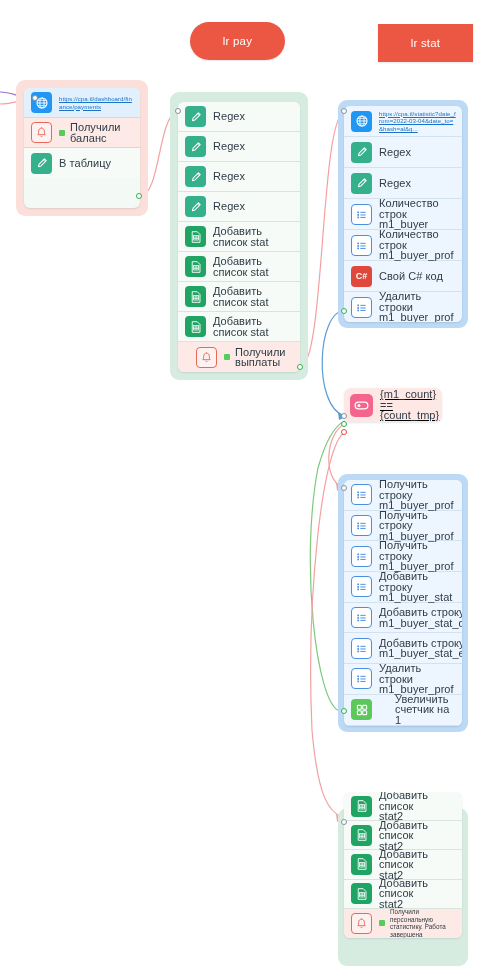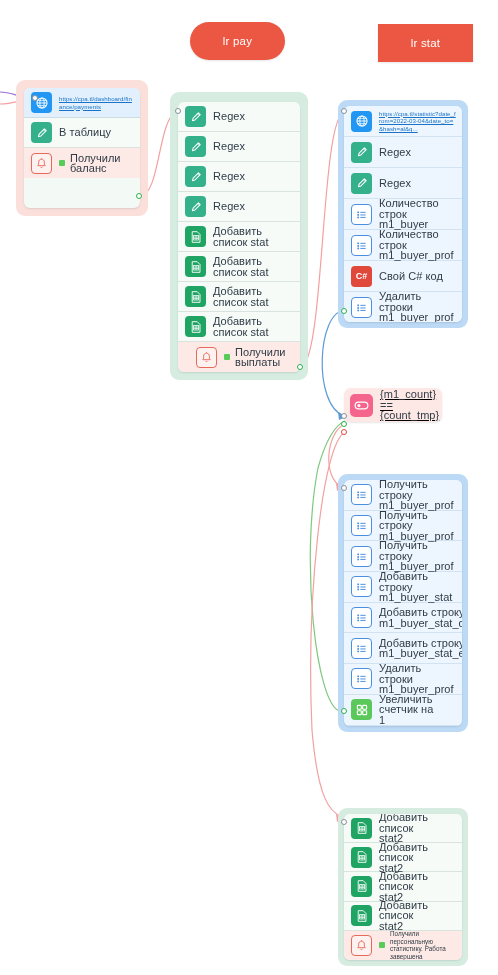--- a/index.html
+++ b/index.html
@@ -161,39 +161,39 @@
           <svg width="14" height="14" viewBox="0 0 20 20">
             <circle cx="10" cy="10" r="7.2" fill="none" stroke="#fff" stroke-width="1.5"></circle>
             <ellipse cx="10" cy="10" rx="3.1" ry="7.2" fill="none" stroke="#fff" stroke-width="1.3"></ellipse>
             <line x1="2.8" y1="10" x2="17.2" y2="10" stroke="#fff" stroke-width="1.3"></line>
             <line x1="4.1" y1="6.2" x2="15.9" y2="6.2" stroke="#fff" stroke-width="1.1"></line>
             <line x1="4.1" y1="13.8" x2="15.9" y2="13.8" stroke="#fff" stroke-width="1.1"></line>
           </svg>
         </span>
         <span class="lbl link">https://cpa.tl/dashboard/finance/payments</span>
       </div>
-      <div class="row tint-white" style="height: 30px;">
-        <span class="ico pencil">
-          <svg width="14" height="14" viewBox="0 0 20 20">
-            <path d="M5 15.2 L5.9 11.6 L13.4 4.1 L16 6.7 L8.5 14.2 Z" fill="none" stroke="#fff" stroke-width="1.5" stroke-linejoin="round"></path>
-            <line x1="12.1" y1="5.4" x2="14.7" y2="8" stroke="#fff" stroke-width="1.2"></line>
-          </svg>
-        </span>
-        <span class="lbl">В таблицу</span>
-      </div>
       <div class="row tint-red" style="height: 30px;">
         <span class="ico bell">
           <svg width="13" height="13" viewBox="0 0 20 20">
             <path d="M10 3.4 c2.8 0 4.4 1.9 4.4 4.6 v3.1 l1.3 2.2 h-11.4 l1.3 -2.2 v-3.1 c0 -2.7 1.6 -4.6 4.4 -4.6 z" fill="none" stroke="#e8685a" stroke-width="1.4" stroke-linejoin="round"></path>
             <path d="M8.4 15.1 a1.7 1.7 0 0 0 3.2 0" fill="none" stroke="#e8685a" stroke-width="1.3"></path>
             <line x1="10" y1="1.9" x2="10" y2="3.4" stroke="#e8685a" stroke-width="1.3"></line>
           </svg>
         </span>
         <span class="dot-ok"></span>
         <span class="lbl">Получили баланс</span>
+      </div>
+      <div class="row tint-white" style="height: 30px;">
+        <span class="ico pencil">
+          <svg width="14" height="14" viewBox="0 0 20 20">
+            <path d="M5 15.2 L5.9 11.6 L13.4 4.1 L16 6.7 L8.5 14.2 Z" fill="none" stroke="#fff" stroke-width="1.5" stroke-linejoin="round"></path>
+            <line x1="12.1" y1="5.4" x2="14.7" y2="8" stroke="#fff" stroke-width="1.2"></line>
+          </svg>
+        </span>
+        <span class="lbl">В таблицу</span>
       </div>
     </div>
 
   <div class="card" id="card-pay" style="left:178px;top:102px;width:122px;height:270px;">
       <div class="row tint-white" style="height: 30px;">
         <span class="ico pencil">
           <svg width="14" height="14" viewBox="0 0 20 20">
             <path d="M5 15.2 L5.9 11.6 L13.4 4.1 L16 6.7 L8.5 14.2 Z" fill="none" stroke="#fff" stroke-width="1.5" stroke-linejoin="round"></path>
             <line x1="12.1" y1="5.4" x2="14.7" y2="8" stroke="#fff" stroke-width="1.2"></line>
           </svg>
@@ -474,35 +474,35 @@
             <rect x="3.6" y="9.4" width="2.6" height="2.6" fill="#4a90e2"></rect>
             <rect x="3.6" y="13.2" width="2.6" height="2.6" fill="#4a90e2"></rect>
             <line x1="8.2" y1="6.7" x2="16.4" y2="6.7" stroke="#4a90e2" stroke-width="1.5"></line>
             <line x1="8.2" y1="10.7" x2="16.4" y2="10.7" stroke="#4a90e2" stroke-width="1.5"></line>
             <line x1="8.2" y1="14.5" x2="16.4" y2="14.5" stroke="#4a90e2" stroke-width="1.5"></line>
           </svg>
         </span>
         <span class="lbl">Удалить строки
 m1_buyer_prof</span>
       </div>
-      <div class="row tint-green" style="height: 30.7px;">
+      <div class="row tint-green" style="height: 30.7px; gap: 16px;">
         <span class="ico grid">
           <svg width="14" height="14" viewBox="0 0 20 20">
             <rect x="3.4" y="3.4" width="5.6" height="5.6" rx="1" fill="none" stroke="#fff" stroke-width="1.6"></rect>
             <rect x="11" y="3.4" width="5.6" height="5.6" rx="1" fill="none" stroke="#fff" stroke-width="1.6"></rect>
             <rect x="3.4" y="11" width="5.6" height="5.6" rx="1" fill="none" stroke="#fff" stroke-width="1.6"></rect>
             <rect x="11" y="11" width="5.6" height="5.6" rx="1" fill="none" stroke="#fff" stroke-width="1.6"></rect>
           </svg>
         </span>
         <span class="lbl">Увеличить счетчик на
 1</span>
       </div>
     </div>
 
-  <div class="card" id="card-stat-final" style="left:344px;top:814px;width:118px;height:146px;">
+  <div class="card" id="card-stat-final" style="left:344px;top:792px;width:118px;height:146px;">
       <div class="row tint-white" style="height: 29.2px;">
         <span class="ico sheet">
           <svg width="14" height="14" viewBox="0 0 20 20">
             <path d="M4.6 2.4 h7.1 l4 4 v11.2 h-11.1 Z" fill="#ffffff" opacity="0.0"></path>
             <path d="M4.6 2.4 h7.1 l4 4 v11.2 h-11.1 Z" fill="none" stroke="#ffffff" stroke-width="1.3" stroke-linejoin="round"></path>
             <rect x="6.6" y="8" width="7" height="6.3" fill="none" stroke="#fff" stroke-width="1.1"></rect>
             <line x1="6.6" y1="10.1" x2="13.6" y2="10.1" stroke="#fff" stroke-width="1"></line>
             <line x1="6.6" y1="12.2" x2="13.6" y2="12.2" stroke="#fff" stroke-width="1"></line>
             <line x1="10.1" y1="8" x2="10.1" y2="14.3" stroke="#fff" stroke-width="1"></line>
           </svg>

